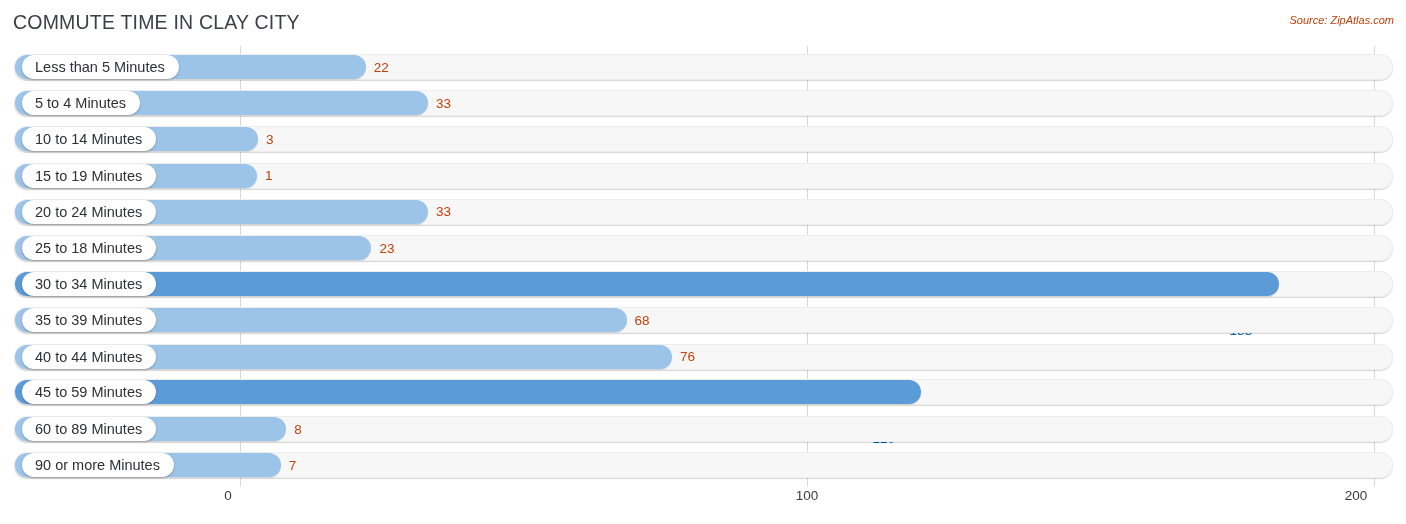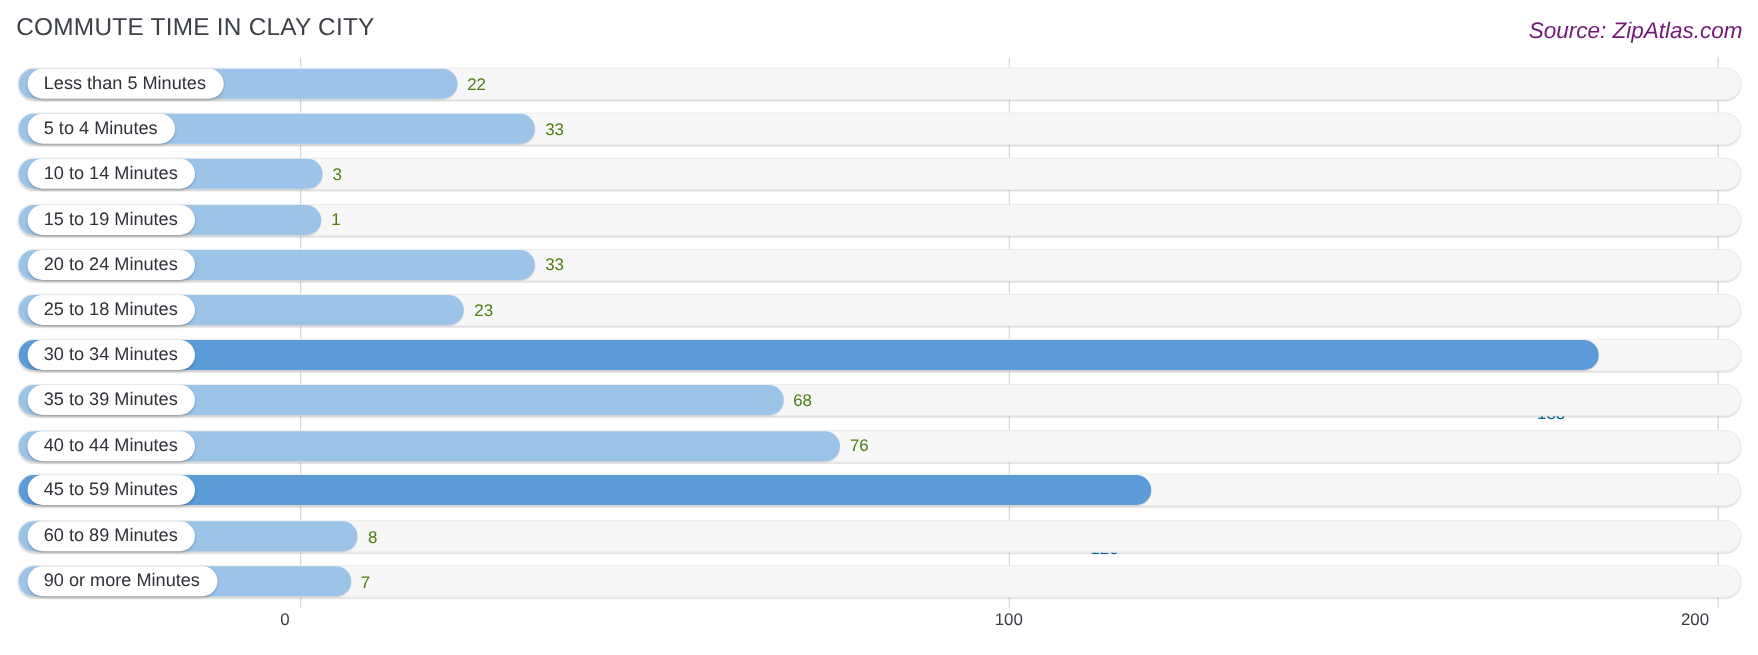--- a/index.html
+++ b/index.html
@@ -29,23 +29,23 @@
     top: 11px;
     font-size: 19.5px;
     letter-spacing: .2px;
     color: #3c4048;
     white-space: nowrap;
   }
   #source-label {
     position: absolute;
     right: 12px;
     top: 14px;
-    font-size: 18px;
+    font-size: 11px;
     font-style: italic;
-    color: #701a75;
+    color: #c2410c;
     white-space: nowrap;
   }
 
   
   #plot {
     position: absolute;
     left: 0;
     top: 46px;
     width: 1406px;
     height: 440px;
@@ -116,21 +116,21 @@
     white-space: nowrap;
   }
 
   .value-out {
     position: absolute;
     top: 0;
     height: 26px;
     display: flex;
     align-items: center;
     font-size: 13.5px;
-    color: #4d7c0f;
+    color: #c2410c;
     white-space: nowrap;
   }
   .value-in {
     position: absolute;
     top: 1px;
     height: 28px;
     display: flex;
     align-items: center;
     font-size: 13.5px;
     color: #0369a1;

